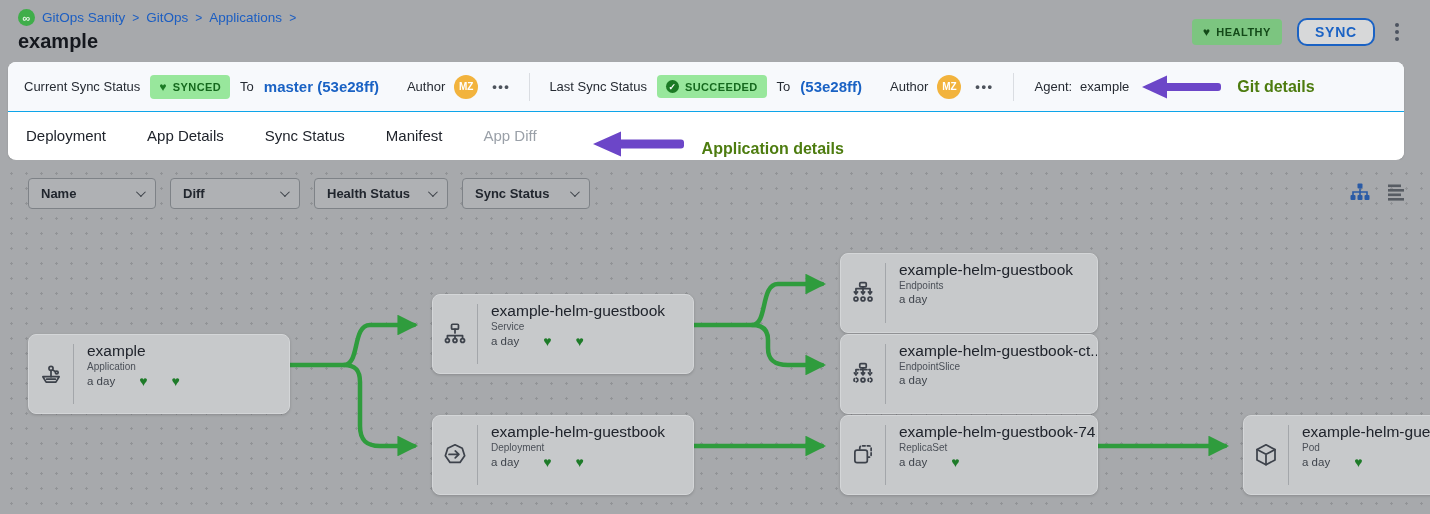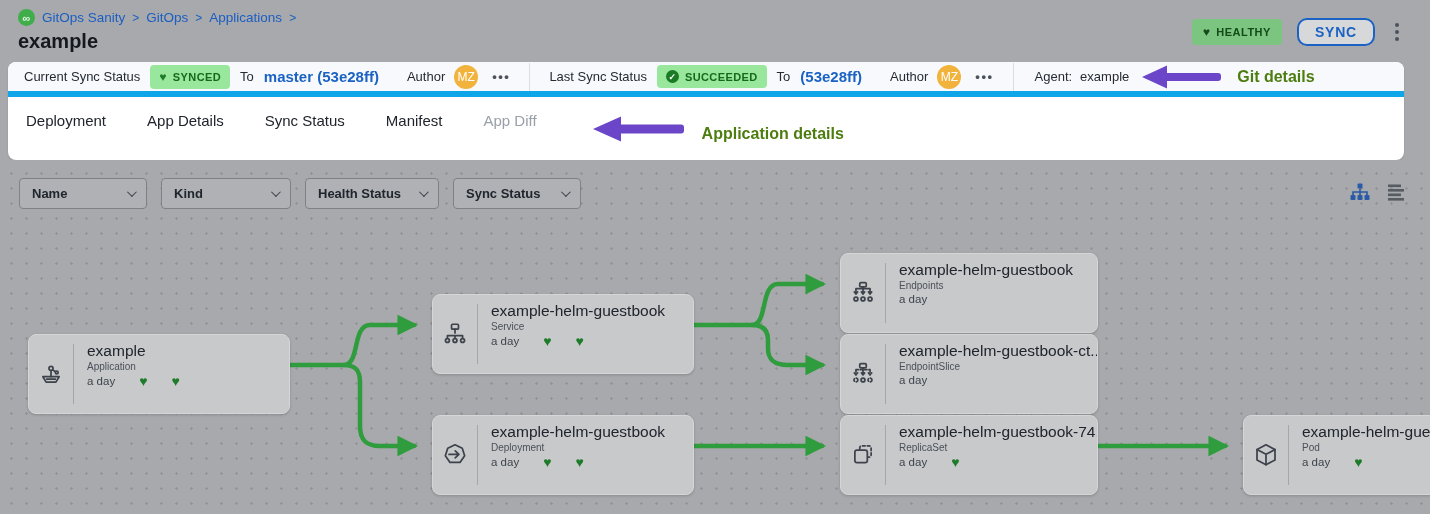--- a/index.html
+++ b/index.html
@@ -21,28 +21,28 @@
 
   .header-right { position:absolute; right:26px; top:18px; display:flex; align-items:center; gap:15px; }
   .health-badge { background:#7cc580; color:#134a18; border-radius:4px; padding:6px 11px; font-size:11px; font-weight:700; letter-spacing:.5px; display:flex; align-items:center; gap:6px; }
   .health-badge .hb-heart { font-size:12px; }
   .sync-btn { border:2px solid #1a62c4; color:#1a62c4; border-radius:10px; padding:4px 16px; font-size:14px; font-weight:700; letter-spacing:.8px; background:rgba(255,255,255,.55); cursor:pointer; }
   .kebab { display:flex; flex-direction:column; gap:3px; padding:3px 5px; cursor:pointer; }
   .kebab i { width:4px; height:4px; border-radius:50%; background:#4c5360; }
 
   
   .panel { position:absolute; left:8px; top:62px; width:1396px; height:98px; background:#ffffff; border-radius:8px; overflow:hidden; box-shadow:0 1px 2px rgba(0,0,0,.12); }
-  .status-row { height:35px; background:#f7f9fc; border-bottom:6px solid #0ea5e9; display:flex; align-items:center; padding:0 16px; font-size:13px; color:#262b33; white-space:nowrap; }
+  .status-row { height:50px; background:#f7f9fc; border-bottom:1px solid #0ea5e9; display:flex; align-items:center; padding:0 16px; font-size:13px; color:#262b33; white-space:nowrap; }
   .badge-green { background:#98e79c; color:#15691d; border-radius:4px; padding:5px 9px; font-size:11px; font-weight:700; letter-spacing:.4px; display:flex; align-items:center; gap:6px; margin:0 10px; }
   .badge-green .bg-heart { font-size:12px; color:#1b7a24; }
   .check-circle { width:13px; height:13px; border-radius:50%; background:#1b7a24; color:#fff; font-size:9px; display:flex; align-items:center; justify-content:center; }
   .to-label { }
   .revision { color:#1a62c4; font-size:15px; font-weight:700; margin-left:10px; cursor:pointer; }
   .author-label { margin-left:28px; }
-  .avatar { width:24px; height:24px; border-radius:50%; background:#f2b33d; color:#fff; font-size:12px; font-weight:400; display:flex; align-items:center; justify-content:center; margin-left:9px; }
+  .avatar { width:24px; height:24px; border-radius:50%; background:#f2b33d; color:#fff; font-size:10px; font-weight:700; display:flex; align-items:center; justify-content:center; margin-left:9px; }
   .ellipsis { color:#4d535c; font-size:13px; font-weight:700; letter-spacing:1.5px; margin-left:14px; cursor:pointer; }
   .vdiv { width:1px; height:28px; background:#dadde2; margin:0 19px; }
   .agent-label { margin-left:2px; }
   .agent-value { margin-left:8px; }
 
   .ann { display:flex; align-items:center; }
   .ann-arrow { flex:none; }
   .ann-text { color:#4d7c0f; font-weight:700; font-size:16px; }
   .ann-git { margin-left:12px; }
   .ann-git .ann-text { margin-left:16px; }
@@ -55,21 +55,21 @@
   .tab.disabled { color:#9aa0a8; cursor:default; }
   .tabs-ann { display:flex; align-items:flex-end; margin-left:14px; }
   .tabs-ann .ann-text { margin-left:18px; }
 
   
   .canvas { position:absolute; left:0; top:160px; width:1430px; height:354px;
     background-color:#a7a9ac;
     background-image:radial-gradient(#919396 1.1px, transparent 1.1px);
     background-size:15px 15px; background-position:4px 6px; overflow:hidden; }
 
-  .filter-bar { position:absolute; left:19px; top:18px; display:flex; gap:14px; }
+  .filter-bar { position:absolute; left:28px; top:18px; display:flex; gap:14px; }
   .filter-btn { height:31px; background:#afb1b4; border:1px solid #7e8287; border-radius:4px; display:flex; align-items:center; justify-content:space-between; padding:0 12px; font-size:13px; font-weight:600; color:#21262e; cursor:pointer; }
   .chev { width:7px; height:7px; border-right:1.8px solid #3c4148; border-bottom:1.8px solid #3c4148; transform:rotate(45deg) translateY(-2px); margin-left:12px; }
 
   .view-toggles { position:absolute; right:24px; top:22px; display:flex; gap:16px; }
   .view-toggle { cursor:pointer; }
 
   
   .node { position:absolute; height:80px; background:#c7c9cb; border:1px solid #d4d6d8; border-radius:8px; box-shadow:0 1px 3px rgba(0,0,0,.18); display:flex; cursor:pointer; }
   .node-icon { width:45px; flex:none; display:flex; align-items:center; justify-content:center; border-right:1px solid #a3a6aa; margin:9px 0; }
   .node-body { padding:7px 0 0 13px; overflow:hidden; }
@@ -166,21 +166,21 @@
 </div>
 
 <div class="canvas">
 
   <div class="filter-bar">
     <div class="filter-btn" style="width:128px">
       <span>Name</span>
       <span class="chev"></span>
     </div>
     <div class="filter-btn" style="width:130px">
-      <span>Kind</span>
+      <span>Diff</span>
       <span class="chev"></span>
     </div>
     <div class="filter-btn" style="width:134px">
       <span>Health Status</span>
       <span class="chev"></span>
     </div>
     <div class="filter-btn" style="width:128px">
       <span>Sync Status</span>
       <span class="chev"></span>
     </div>

